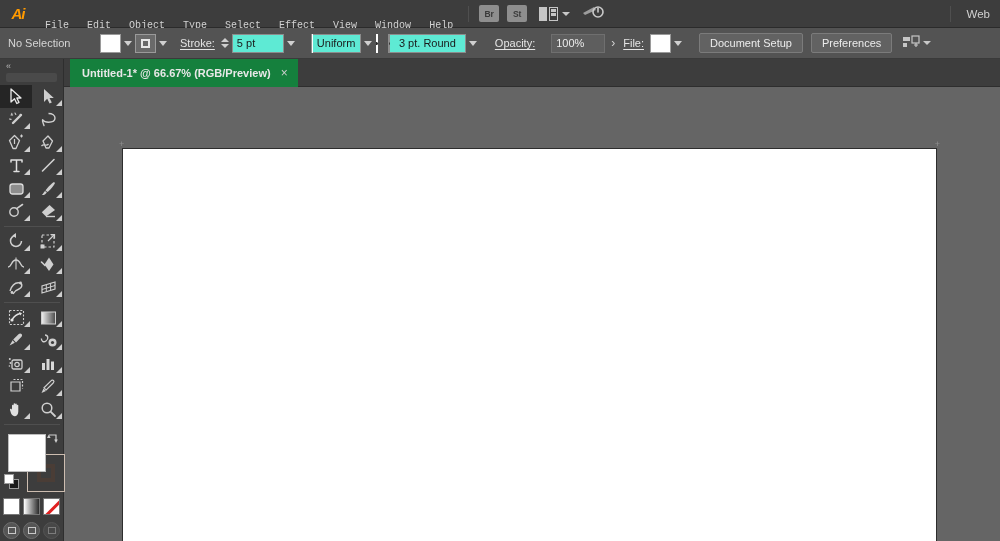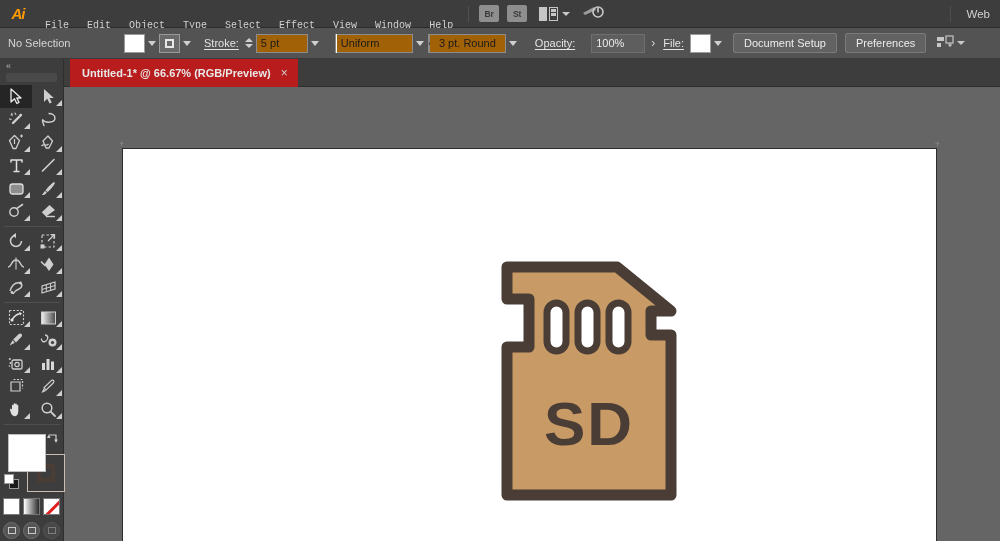--- a/index.html
+++ b/index.html
@@ -71,21 +71,21 @@
   .dd-arrow {
     width: 14px; height: 19px; display:flex;align-items:center;justify-content:center;
     cursor: pointer;
   }
   .dd-arrow::after {
     content:""; width:0;height:0;
     border-left:4px solid transparent;border-right:4px solid transparent;
     border-top:5px solid #d0d0d0;
   }
   .combo {
-    height: 19px; background: #a16207; border: 1px solid #8c8c8c;
+    height: 19px; background: #5eead4; border: 1px solid #8c8c8c;
     display: flex; align-items: center; cursor: text;
     font-size: 11px; color: #1a1a1a; padding: 0 4px;
   }
   .combo-wrap { display:flex; align-items:center; }
   .combo-arrow {
     width:15px;height:19px;background:#535353;
     display:flex;align-items:center;justify-content:center;cursor:pointer;
   }
   .combo-arrow::after{content:"";width:0;height:0;
     border-left:4px solid transparent;border-right:4px solid transparent;
@@ -108,21 +108,21 @@
   }
   .align-ic { margin-left: 10px; display:flex;align-items:center;gap:3px;cursor:pointer;}
 
   
   .tabbar {
     position: absolute; top: 59px; left: 0; width: 1000px; height: 28px;
     background: #3d3d3d; border-bottom: 1px solid #2e2e2e;
   }
   .doctab {
     position:absolute; left: 70px; top: 0; height: 28px;
-    background: #b91c1c; display:flex;align-items:center;
+    background: #15803d; display:flex;align-items:center;
     padding: 0 10px 0 12px; gap: 10px; cursor: pointer;
   }
   .doctab .title { font-size:11px; color:#e8e8e8; font-weight:bold; white-space:nowrap;}
   .doctab .x { font-size: 12px; color:#cfcfcf; line-height:1; cursor:pointer; }
 
   
   .toolpanel {
     position:absolute; left:0; top:59px; width:64px; height:482px;
     background:#3d3d3d; border-right:1px solid #2e2e2e;
   }
@@ -223,21 +223,21 @@
       </svg>
     </span>
 
     <div style="flex:1"></div>
     <div class="mb-sep"></div>
     <div class="ws-label">Web</div>
   </div>
 
   <div class="controlbar">
 
-    <div class="ctl-label" style="width:116px">No Selection</div>
+    <div class="ctl-label" style="width:92px">No Selection</div>
 
     <div class="swatch"></div>
     <div class="dd-arrow"></div>
 
     <div class="swatch-stroke">
         <i></i>
       </div>
     <div class="dd-arrow"></div>
 
     <div class="ctl-strong underlined" style="margin:0 6px 0 10px">Stroke:</div>
@@ -248,41 +248,41 @@
     </div>
     <div class="combo-wrap">
       <div class="combo" style="width:52px">5 pt</div>
       <div class="combo-arrow"></div>
     </div>
 
     <div class="combo-wrap" style="margin-left:12px">
       <div class="combo" style="width:0;padding:0">
         <span class="profile-line"></span>
       </div>
-      <div class="combo" style="width:76px;border-left:none">Uniform</div>
+      <div class="combo" style="width:48px;border-left:none">Uniform</div>
       <div class="combo-arrow"></div>
     </div>
 
-    <div class="combo-wrap" style="">
+    <div class="combo-wrap" style="margin-left:12px">
       <div class="combo" style="width:0;padding:0">
         <span class="brush-dot"></span>
       </div>
       <div class="combo" style="width:76px;border-left:none;justify-content:center">3 pt. Round</div>
       <div class="combo-arrow"></div>
     </div>
 
     <div class="ctl-strong underlined" style="margin:0 16px 0 14px">Opacity:</div>
     <div class="combo" style="width:54px;background:#5e5e5e;border-color:#6f6f6f;color:#ececec">100%</div>
     <div class="flyout-arrow">›</div>
 
     <div class="ctl-strong underlined" style="margin:0 6px 0 2px">File:</div>
     <div class="swatch"></div>
     <div class="dd-arrow"></div>
 
-    <div class="pbtn" style="margin-left:8px">Document Setup</div>
+    <div class="pbtn" style="margin-left:14px">Document Setup</div>
     <div class="pbtn" style="margin-left:8px">Preferences</div>
 
     <div class="align-ic">
       <svg width="18" height="16" viewBox="0 0 18 16">
         <rect x="1" y="2" width="7" height="4" fill="#c6c6c6"></rect>
         <rect x="1" y="8" width="4" height="4" fill="#c6c6c6"></rect>
         <rect x="10" y="1" width="7" height="7" fill="none" stroke="#c6c6c6" stroke-width="1.2"></rect>
         <path d="M12 10 L16 10 M14 8 L14 12" stroke="#c6c6c6" stroke-width="1.2"></path>
       </svg>
       <span class="chev"></span>
@@ -536,38 +536,15 @@
           <i></i>
         </div>
     </div>
   </div>
 
   <div class="canvasarea">
     <div class="artboard">
       <span class="ab-mark" style="left:-4px;top:-9px">+</span>
       <span class="ab-mark" style="right:-4px;top:-9px">+</span>
 
-      <div class="art">
-        <svg width="180" height="244" viewBox="0 0 180 244">
-
-          <path d="M8 8
-                   L8 40
-                   L30 40
-                   L30 88
-                   L8 88
-                   L8 236
-                   L172 236
-                   L172 76
-                   L152 76
-                   L152 52
-                   L172 52
-                   L118 8 Z" fill="#c89a66" stroke="#4a3d36" stroke-width="11" stroke-linejoin="round" stroke-linecap="round"></path>
-
-          <rect x="48" y="44" width="19" height="48" rx="9.5" fill="#ffffff" stroke="#4a3d36" stroke-width="7"></rect>
-          <rect x="79" y="44" width="19" height="48" rx="9.5" fill="#ffffff" stroke="#4a3d36" stroke-width="7"></rect>
-          <rect x="110" y="44" width="19" height="48" rx="9.5" fill="#ffffff" stroke="#4a3d36" stroke-width="7"></rect>
-
-          <text x="90" y="186" text-anchor="middle" font-family="'Liberation Sans', sans-serif" font-size="62" font-weight="bold" fill="#4a3d36" letter-spacing="2">SD</text>
-        </svg>
-      </div>
     </div>
   </div>
 </div>
 
 </body></html>

